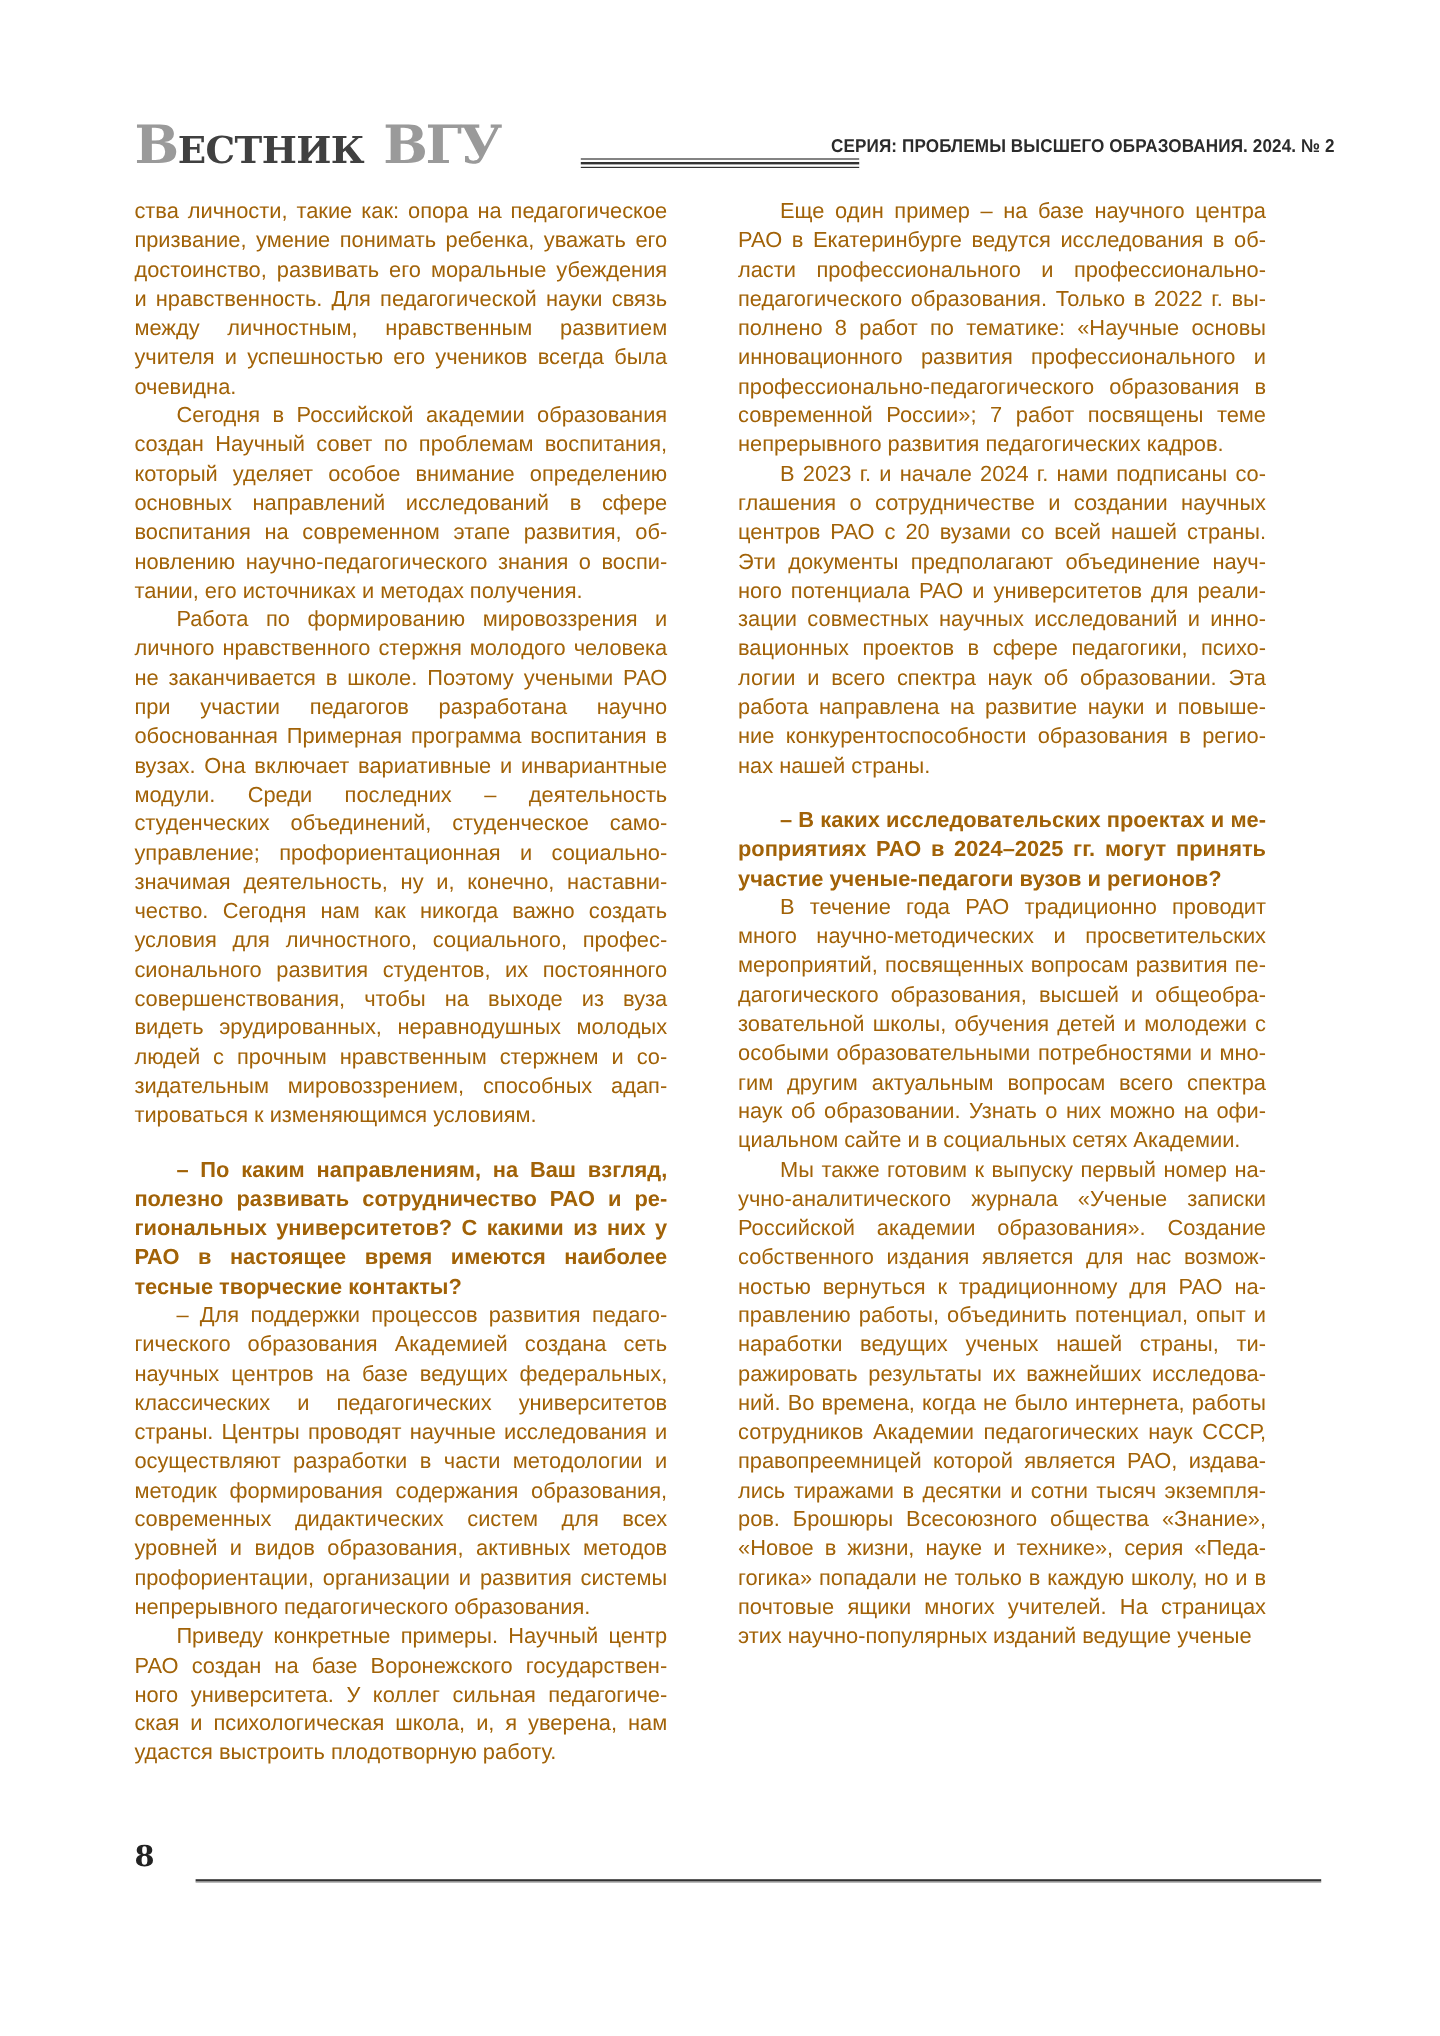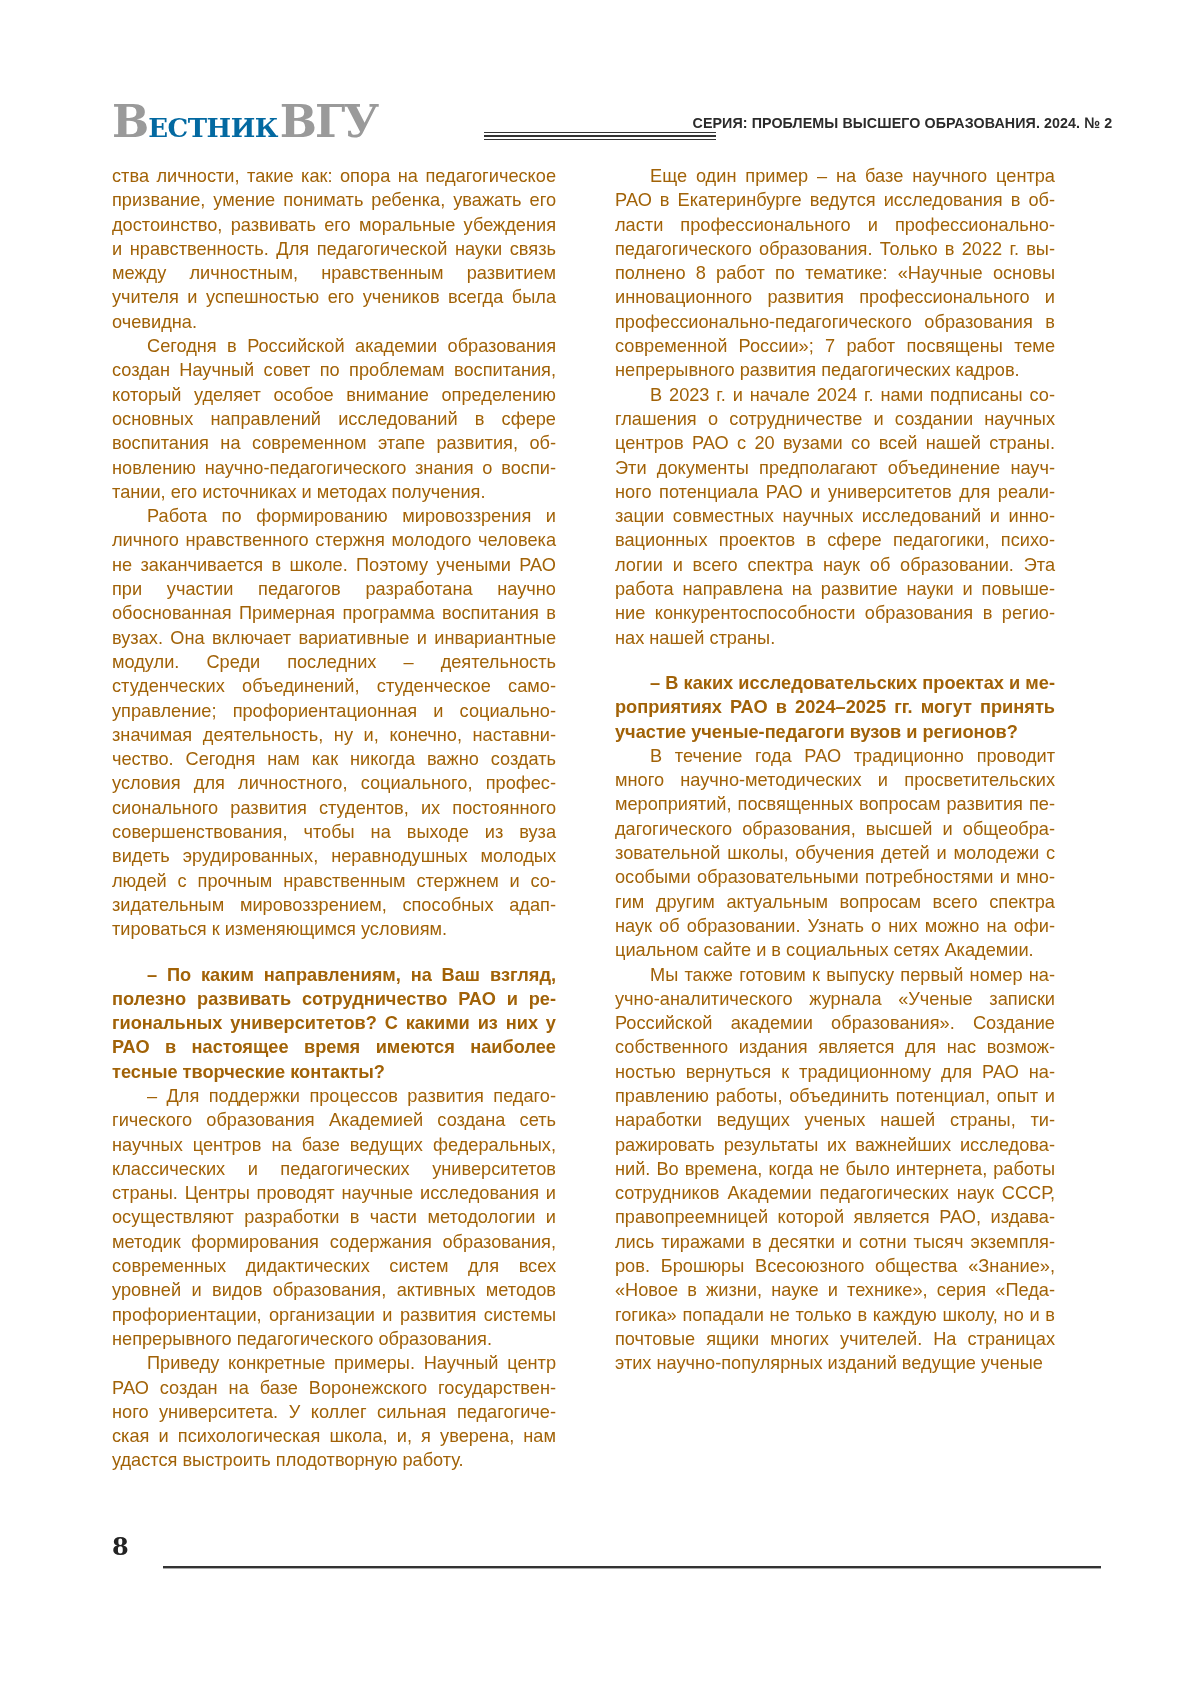--- a/index.html
+++ b/index.html
@@ -3,22 +3,22 @@
   <meta charset="utf-8">
   <style>
     html, body { margin: 0; padding: 0; background: #ffffff; }
     body { width: 1200px; height: 1697px; position: relative; overflow: hidden; }
     .page { position: absolute; left: 0; top: 0; width: 1200px; height: 1697px; }
 
     .header { position: absolute; left: 112px; top: 100px; width: 1000px; height: 44px; }
     .logo { position: absolute; left: 0; top: 0; height: 44px; white-space: nowrap;
       font-family: "DejaVu Serif", "Liberation Serif", serif; font-weight: bold; line-height: 44px; }
     .logo .cap { font-size: 44px; color: #9a9a9a; letter-spacing: -1px; }
-    .logo .rest { font-size: 26px; color: #0369a1; letter-spacing: -0.5px; }
-    .logo .vgu { font-size: 44px; color: #9a9a9a; margin-left: 2px; letter-spacing: -2px; }
+    .logo .rest { font-size: 31px; color: #404040; letter-spacing: -0.5px; }
+    .logo .vgu { font-size: 44px; color: #9a9a9a; margin-left: 16px; letter-spacing: -2px; }
     .header-rule { position: absolute; left: 372px; top: 32px; width: 232px; height: 8px; }
     .header-rule .l1 { position: absolute; left: 0; right: 0; top: 0; height: 1px; background: #333; }
     .header-rule .l2 { position: absolute; left: 0; right: 0; top: 3px; height: 2px; background: #333; }
     .header-rule .l3 { position: absolute; left: 0; right: 0; top: 7px; height: 1px; background: #333; }
     .series { position: absolute; right: 0; top: 14px; font-family: "Liberation Sans", sans-serif;
       font-weight: bold; font-size: 15.5px; color: #2b2b2b; letter-spacing: 0.1px; white-space: nowrap; transform: scaleX(0.92); transform-origin: right center; }
 
     .col { position: absolute; top: 164px; width: 444px;
       font-family: "Liberation Sans", sans-serif; font-size: 18.2px; line-height: 24.3px; color: #a16207; text-align: justify; hyphens: manual; }
     .col.left { left: 112px; }

